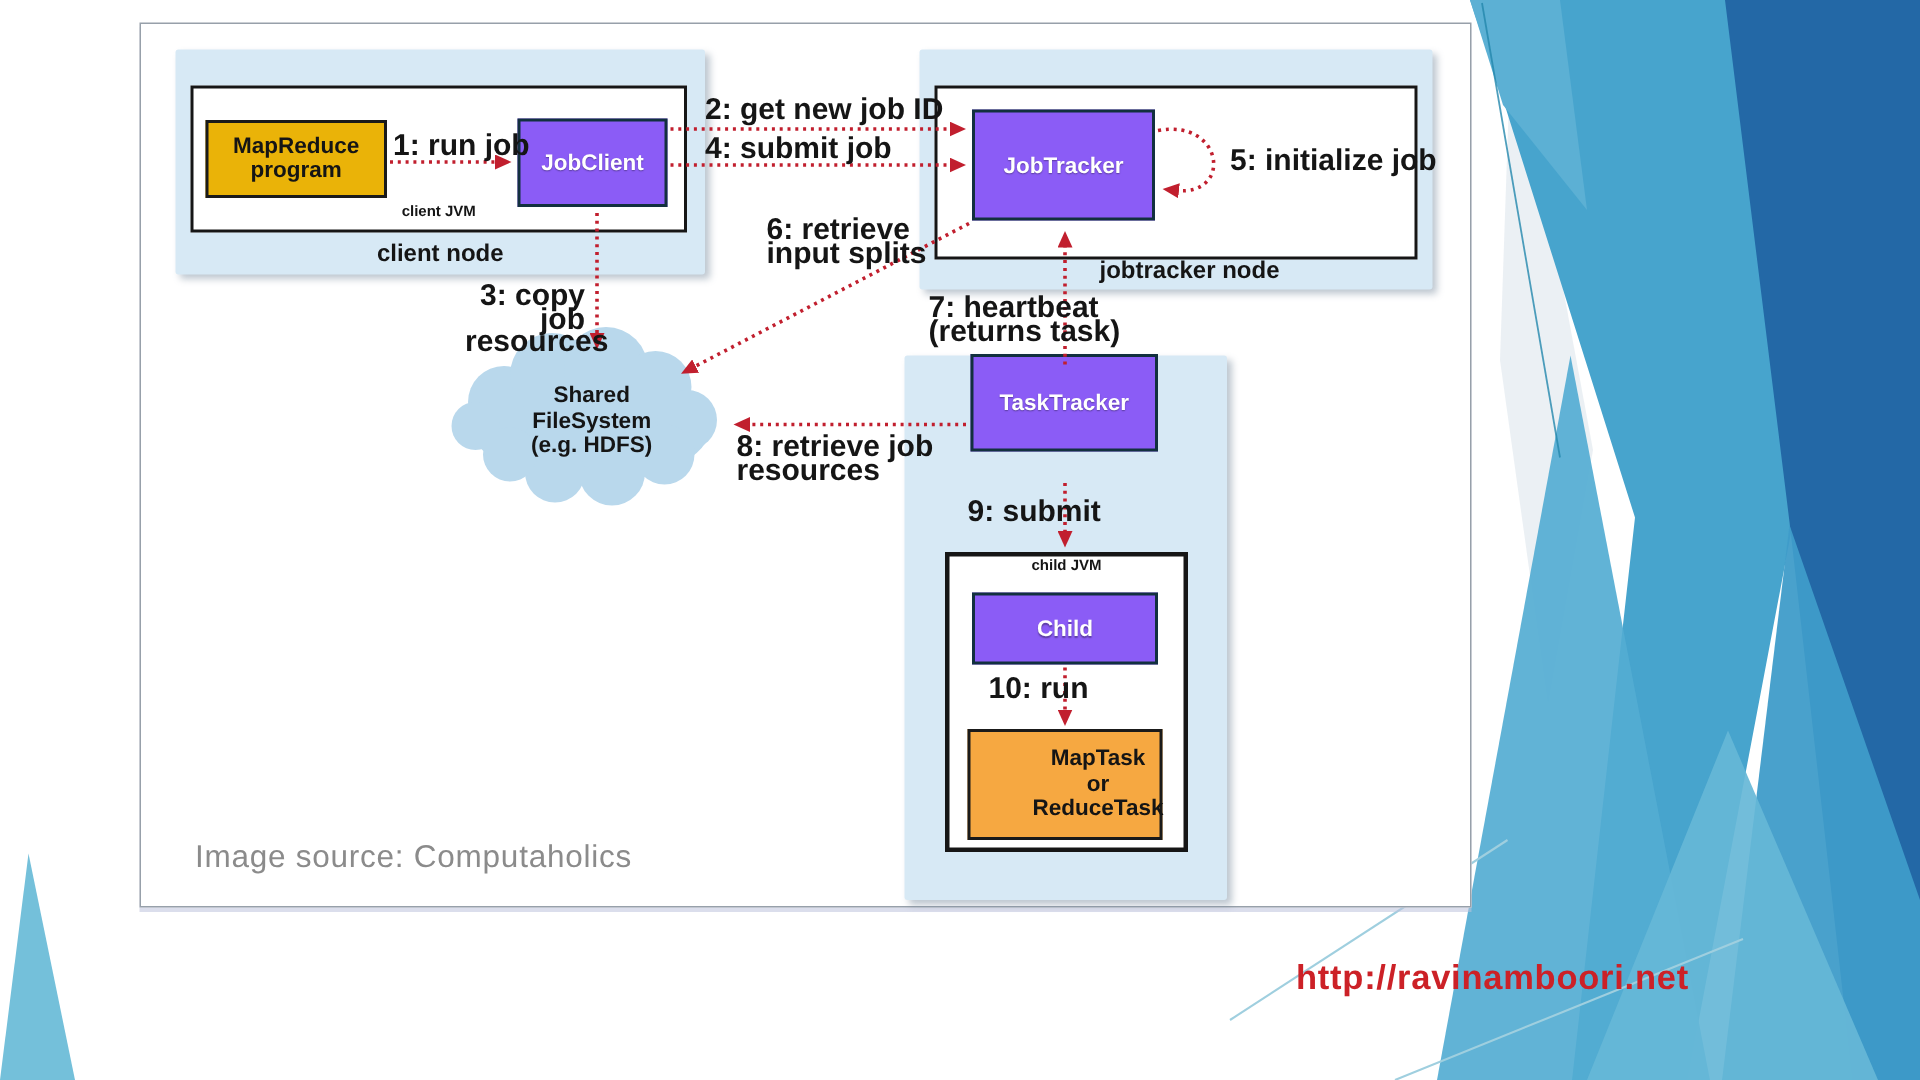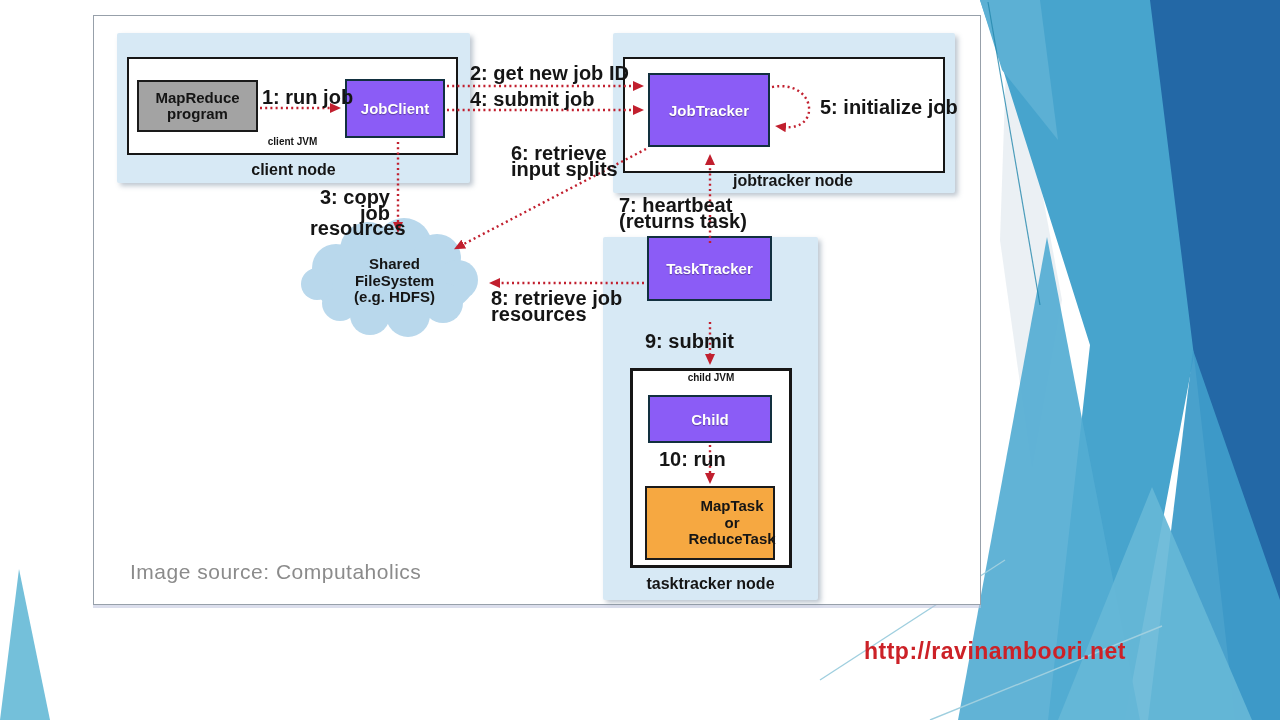--- a/index.html
+++ b/index.html
@@ -20,21 +20,21 @@
            font-weight:bold;font-size:15px;text-shadow:0 1px 1px rgba(0,0,0,.35);}
   .orangebox{position:absolute;z-index:2;background:#f6a841;border:2px solid #1a1a1a;box-sizing:border-box;
            display:flex;align-items:center;justify-content:center;color:#151515;
            font-weight:bold;font-size:15px;line-height:16.5px;text-align:center;}
   .nlabel{position:absolute;z-index:2;color:#151515;font-weight:bold;font-size:16px;text-align:center;}
   .jlabel{position:absolute;z-index:2;color:#151515;font-weight:bold;font-size:10px;text-align:center;}
   .step{position:absolute;z-index:4;color:#151515;font-weight:bold;font-size:20px;line-height:15.5px;white-space:nowrap;}
   .pre{white-space:pre-line;}
   #client-node{left:117px;top:33px;width:353px;height:150px;}
   #client-jvm{left:127px;top:57px;width:331px;height:98px;}
-  #mapreduce-box{left:137px;top:80px;width:121px;height:52px;background:#a3a3a3;}
+  #mapreduce-box{left:137px;top:80px;width:121px;height:52px;background:#eab308;}
   #jobclient-box{left:345px;top:79px;width:100px;height:59px;}
   #client-jvm-label{left:127px;top:136px;width:331px;}
   #client-node-label{left:117px;top:161px;width:353px;}
   #jobtracker-node{left:613px;top:33px;width:342px;height:160px;}
   #jobtracker-jvm{left:623px;top:57px;width:322px;height:116px;}
   #jobtracker-box{left:648px;top:73px;width:122px;height:74px;}
   #jobtracker-node-label{left:613px;top:172px;width:360px;}
   #tasktracker-node{left:603px;top:237px;width:215px;height:363px;}
   #tasktracker-box{left:647px;top:236px;width:125px;height:65px;}
   #child-jvm{left:630px;top:368px;width:162px;height:200px;border-width:3px;}
@@ -94,21 +94,20 @@
   <div class="nlabel" id="jobtracker-node-label">jobtracker node</div>
 
   <div class="node" id="tasktracker-node"></div>
   <div class="bluebox" id="tasktracker-box">TaskTracker</div>
   <div class="jvm" id="child-jvm"></div>
   <div class="jlabel" id="child-jvm-label">child JVM</div>
   <div class="bluebox" id="child-box">Child</div>
   <div class="orangebox pre" id="maptask-box">MapTask
 or
 ReduceTask</div>
-  <div class="nlabel" id="tasktracker-node-label">tasktracker node</div>
 
   <div class="step" id="s1">1: run job</div>
   <div class="step" id="s2">2: get new job ID</div>
   <div class="step pre" id="s3">3: copy job
 resources</div>
   <div class="step" id="s4">4: submit job</div>
   <div class="step" id="s5">5: initialize job</div>
   <div class="step pre" id="s6">6: retrieve
 input splits</div>
   <div class="step pre" id="s7">7: heartbeat

